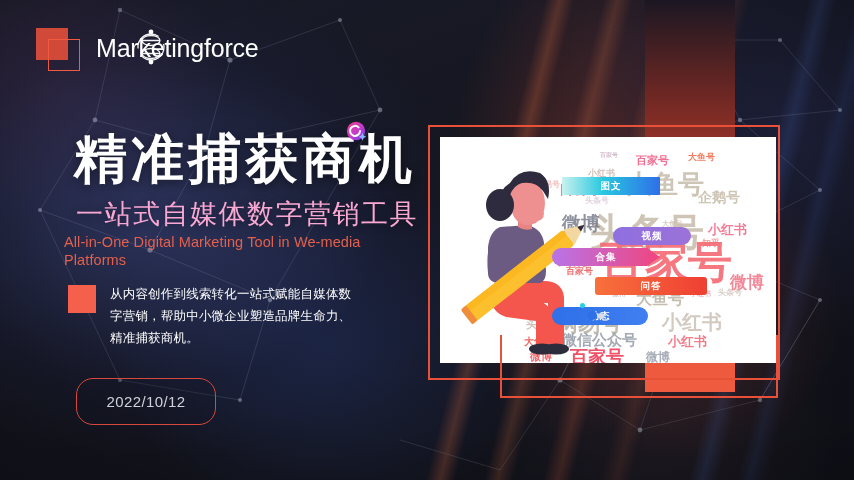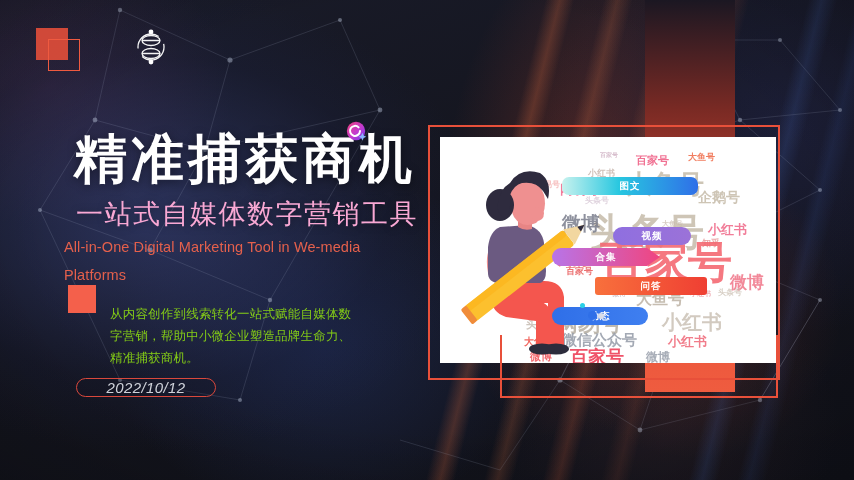--- a/index.html
+++ b/index.html
@@ -77,38 +77,36 @@
   .badge-new { position:absolute; left:345px; top:120px; width:24px; height:24px; }
   .h2 {
     position:absolute; left:76px; top:196px;
     color:#f9a8d4; font-size:27px; font-weight:400; letter-spacing:1.5px;
     font-family:"DejaVu Sans","Liberation Sans",sans-serif;
     text-shadow:0 1px 8px rgba(0,0,0,.4);
     white-space:nowrap;
   }
   .h3 {
     position:absolute; left:64px; top:233px; width:330px;
-    color:#e4604c; font-size:14.5px; font-weight:400; line-height:28px;
+    color:#e4604c; font-size:14.5px; font-weight:400; line-height:18px;
     letter-spacing:.1px;
   }
   .desc-wrap { position:absolute; left:68px; top:283px; display:flex; align-items:flex-start; }
   .desc-sq { width:28px; height:28px; background:#f4604b; flex:0 0 auto; margin-right:14px; margin-top:2px; }
   .desc {
-    color:#84cc16; font-size:12.5px; line-height:22px; width:250px;
+    color:#ffffff; font-size:12.5px; line-height:22px; width:250px;
     font-family:"DejaVu Sans","Liberation Sans",sans-serif;
     letter-spacing:.2px;
-    margin-top:20px;
   }
   .date-pill {
     position:absolute; left:76px; top:378px;
-    width:140px; height:19px; border:1.4px solid #d9483c; border-radius:17px;
-    display:flex; align-items:flex-end; justify-content:center;
+    width:140px; height:47px; border:1.4px solid #d9483c; border-radius:17px;
+    display:flex; align-items:center; justify-content:center;
     color:#cfd2da; font-size:15px; letter-spacing:.4px;
     background:rgba(20,22,34,.2);
-    font-style:italic;
   }
 
   
   .redbar {
     position:absolute; left:645px; top:0; width:90px; height:392px;
     background:linear-gradient(180deg,#1b1722 0%, #7a2a24 28%, #e8503a 68%, #ef5c3f 100%);
   }
   .frame-out {
     position:absolute; left:428px; top:125px; width:352px; height:255px;
     border:2.4px solid #e8503a;
@@ -126,21 +124,21 @@
   
   .illus { position:absolute; left:8px; top:24px; width:150px; height:195px; }
 
   
   .chip {
     position:absolute; display:flex; align-items:center; justify-content:center;
     color:#fff; font-size:9.5px; font-weight:700; letter-spacing:1px;
     font-family:"DejaVu Sans","Liberation Sans",sans-serif;
     height:18px;
   }
-  .chip.c1 { left:122px; top:40px;  width:136px; border-radius:7px;
+  .chip.c1 { left:122px; top:40px;  width:98px; border-radius:1px;
              background:linear-gradient(90deg,#c8f2ee 0%,#28c7e0 42%,#2f6fe8 100%); }
   .chip.c2 { left:173px; top:90px;  width:78px;  border-radius:9px;
              background:linear-gradient(90deg,#8f6fe0 0%,#9b72d8 100%); }
   .chip.c3 { left:112px; top:111px; width:108px;
              background:linear-gradient(90deg,#b874e8 0%,#f0457f 100%);
              border-radius:9px 0 0 9px;
              clip-path:polygon(0 0,88% 0,100% 50%,88% 100%,0 100%); }
   .chip.c4 { left:155px; top:140px; width:112px; border-radius:3px;
              background:linear-gradient(90deg,#f8703c 0%,#ef3f33 100%); }
   .chip.c5 { left:112px; top:170px; width:96px;
@@ -212,20 +210,21 @@
     </g>
   </svg>
   <div class="bg-glow-orange"></div>
   <div class="bg-vignette"></div>
 
   <div class="logo-row">
     <div class="logo-mark">
       <div class="logo-sq-fill"></div>
       <div class="logo-sq-out"></div>
     </div>
+    <div class="logo-text">Marketingforce</div>
     <svg class="logo-globe" viewBox="0 0 42 42">
       <g stroke="#ffffff" stroke-width="1.3" fill="none" opacity=".95">
         <ellipse cx="21" cy="21" rx="13" ry="13" stroke-dasharray="30 9"></ellipse>
         <ellipse cx="21" cy="14.5" rx="9" ry="5"></ellipse>
         <ellipse cx="21" cy="27.5" rx="9" ry="5"></ellipse>
         <path d="M12 14.5 L30 14.5 M12 27.5 L30 27.5"></path>
       </g>
       <circle cx="21" cy="6" r="2.4" fill="#ffffff"></circle>
       <circle cx="21" cy="36" r="2.4" fill="#ffffff"></circle>
     </svg>

